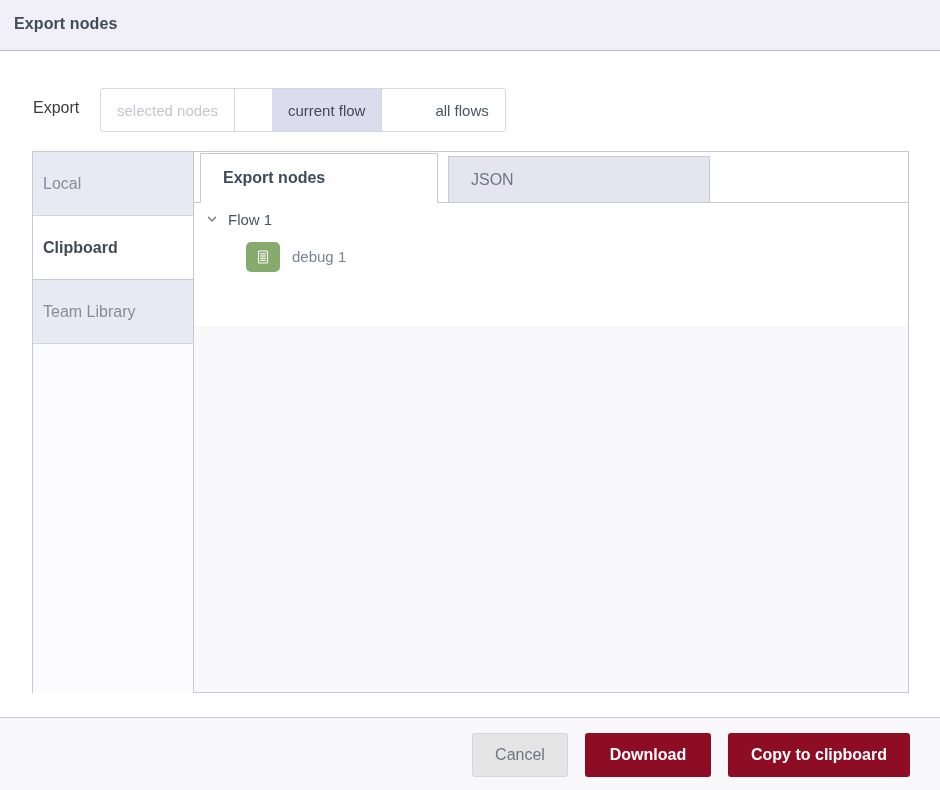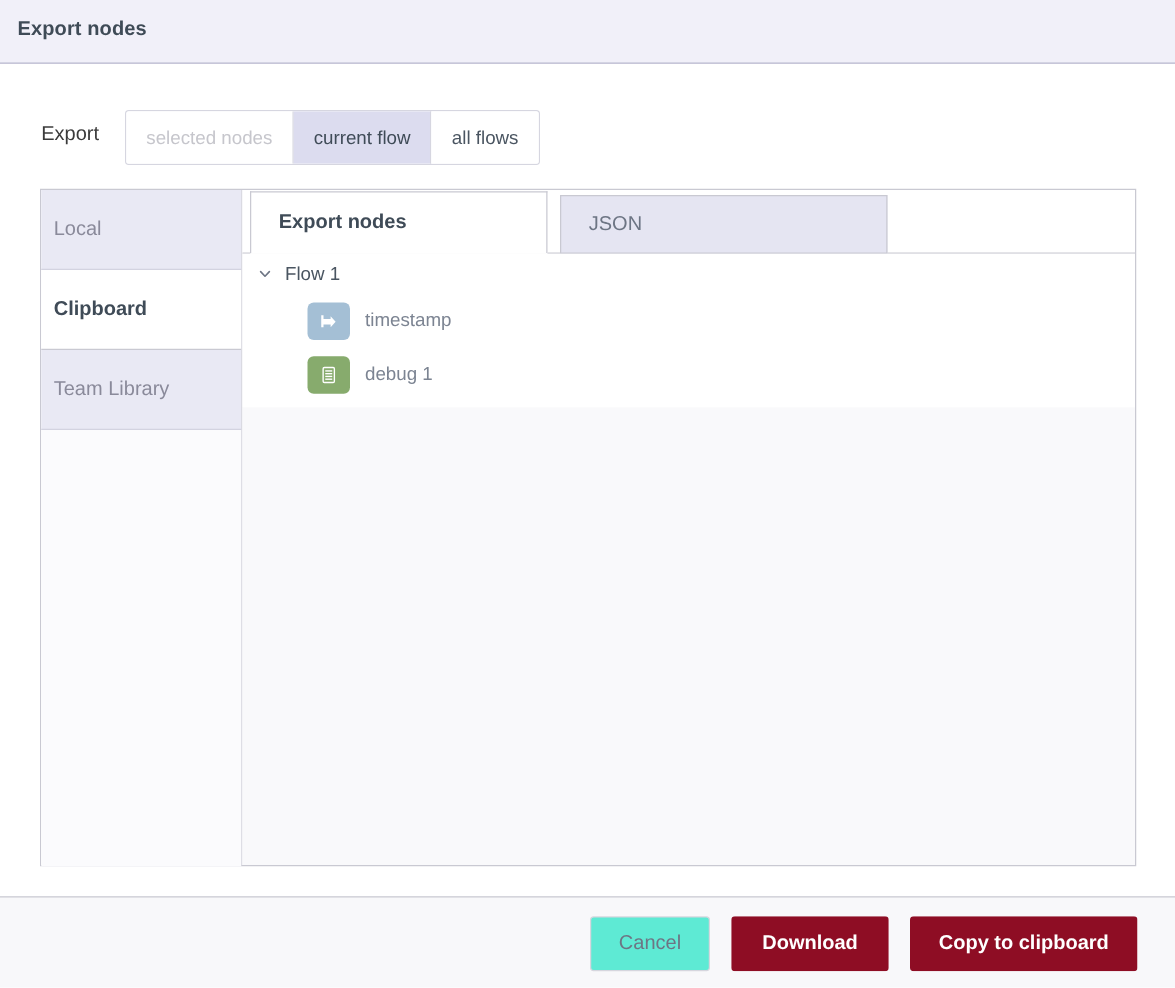--- a/index.html
+++ b/index.html
@@ -51,20 +51,21 @@
   .toggle-group {
     position: absolute;
     left: 100px; top: 0px;
     height: 44px;
     display: flex;
     border: 1px solid #d6d6e0;
     border-radius: 3px;
     background: #ffffff;
     box-sizing: border-box;
     overflow: hidden;
+    gap: 37px;
   }
   .toggle-btn {
     display: flex;
     align-items: center;
     justify-content: center;
     padding: 0 16px;
     font-size: 15px;
     color: #4a5561;
     background: #ffffff;
     border: none;
@@ -251,21 +252,21 @@
     font-family: "Liberation Sans", sans-serif;
     display: flex;
     align-items: center;
     justify-content: center;
     cursor: pointer;
     box-sizing: border-box;
     padding: 0 22px;
     border: 1px solid transparent;
   }
   .btn-secondary {
-    background: #5eead4;
+    background: #e5e5e5;
     border: 1px solid #d6d6de;
     color: #6d7584;
     min-width: 96px;
     text-align: center;
   }
   .btn-primary {
     background: #8e0d24;
     color: #ffffff;
     font-weight: bold;
     min-width: 126px;
@@ -317,29 +318,20 @@
 
       <div class="tree-flow-row">
         <span class="chevron">
           <svg width="12" height="12" viewBox="0 0 12 12" aria-hidden="true">
             <path d="M2.5 4.3 L6 8 L9.5 4.3" fill="none" stroke="#6d7584" stroke-width="1.3" stroke-linecap="round" stroke-linejoin="round"></path>
           </svg>
         </span>
         <span>Flow 1</span>
       </div>
 
-      <div class="tree-node-row">
-        <span class="node-icon" style="background:#a4bfd5;">
-          <svg width="18" height="18" viewBox="0 0 18 18" aria-hidden="true">
-            <path d="M4 4 L11 4 L11 1.8 L15 6.2 L11 10.6 L11 8.4 L4 8.4 Z" fill="#ffffff" transform="translate(-0.5,3.2)"></path>
-            <rect x="3" y="4.2" width="1.8" height="9.6" fill="#ffffff"></rect>
-          </svg>
-        </span>
-        <span class="node-label">timestamp</span>
-      </div>
 
       <div class="tree-node-row">
         <span class="node-icon" style="background:#87ab6d;">
           <svg width="18" height="18" viewBox="0 0 18 18" aria-hidden="true">
             <rect x="4.5" y="3" width="9" height="12" rx="1" fill="none" stroke="#ffffff" stroke-width="1.1"></rect>
             <rect x="6.2" y="5.2" width="5.6" height="1.1" fill="#ffffff"></rect>
             <rect x="6.2" y="7.4" width="5.6" height="1.1" fill="#ffffff"></rect>
             <rect x="6.2" y="9.6" width="5.6" height="1.1" fill="#ffffff"></rect>
             <rect x="6.2" y="11.8" width="5.6" height="1.1" fill="#ffffff"></rect>
           </svg>

